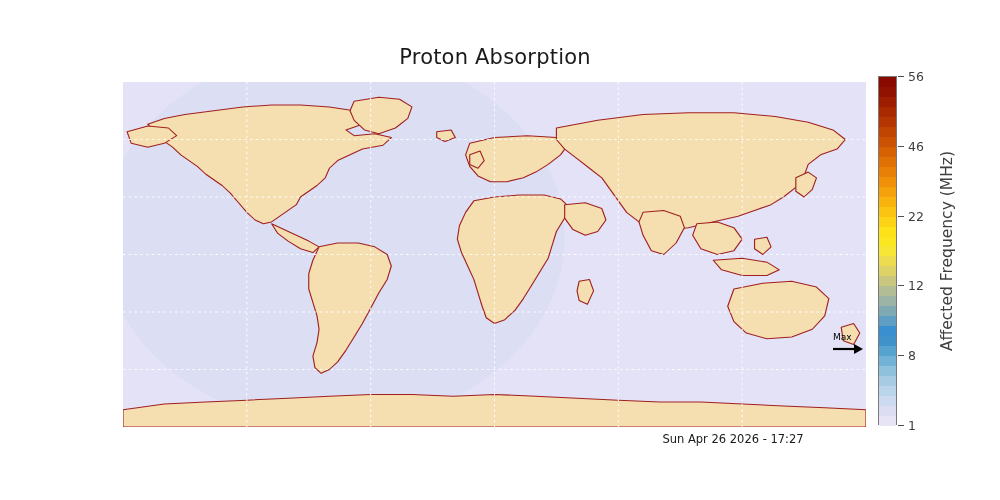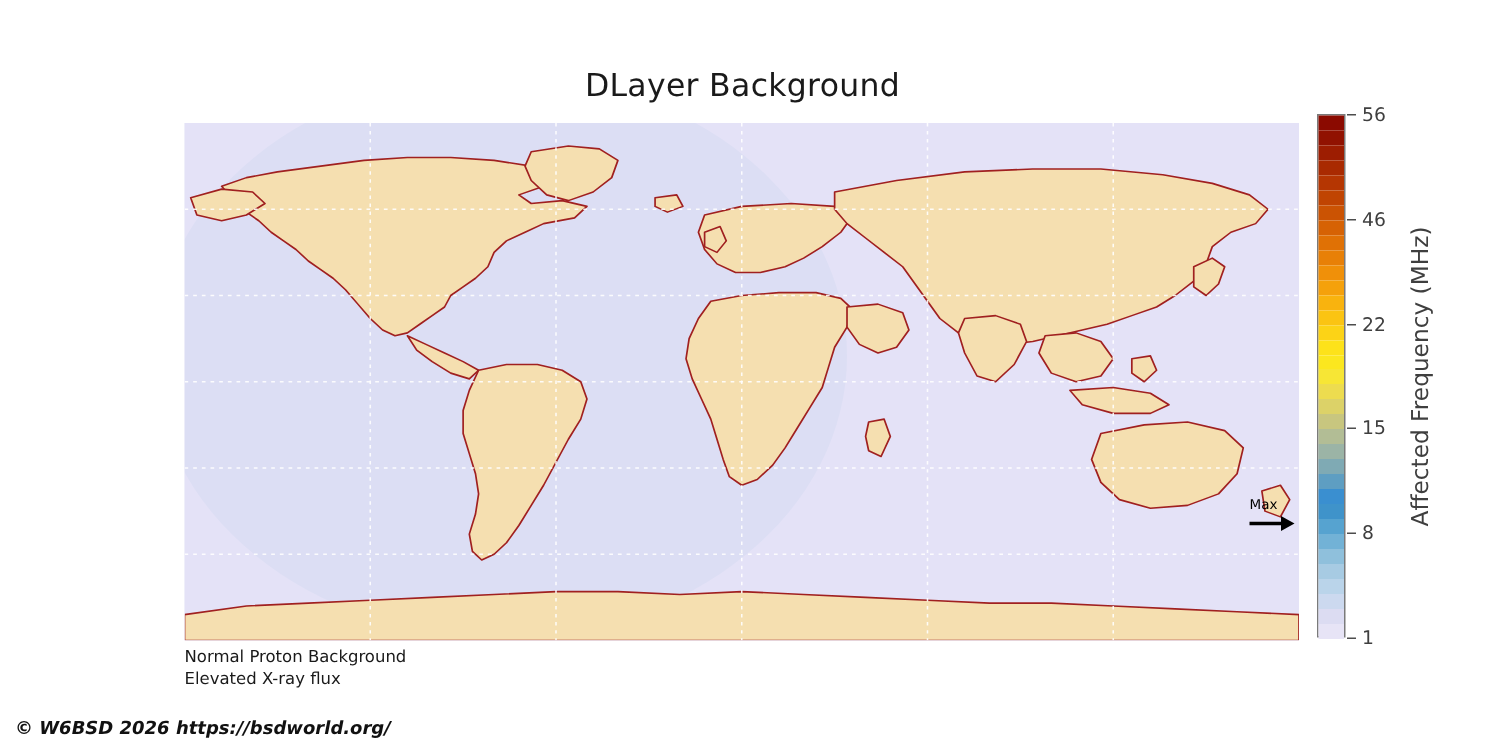--- a/index.html
+++ b/index.html
@@ -140,21 +140,21 @@
     font-weight: bold;
     color: #111111;
     font-family: "DejaVu Sans", sans-serif;
   }
 </style>
 </head>
 <body>
 
 <div id="page">
 
-  <div id="chart-title">DLayer Background</div>
+  <div id="chart-title">Proton Absorption</div>
 
   <div id="map-frame" style="background: rgb(228, 226, 247);">
     <svg id="map-svg" width="743" height="345" viewBox="0 0 360 180" preserveAspectRatio="none">
       <defs>
         <clipPath id="mapclip">
             <rect x="0" y="0" width="360" height="180"></rect>
           </clipPath>
         <radialGradient id="dummy">
             <stop offset="0" stop-color="#fff"></stop>
           </radialGradient>
@@ -284,41 +284,37 @@
         <div class="cb-band" style="background: rgb(220, 220, 242); height: 9.97143px;"></div>
         <div class="cb-band" style="background: rgb(231, 228, 246); height: 9.97143px;"></div>
       </div>
   </div>
   <div id="cb-ticks" style="position: absolute; left: 0px; top: 0px; width: 1000px; height: 500px; pointer-events: none;">
       <div class="cb-tick" style="top: 425px; left: 898px; position: absolute;"></div>
       <div class="cb-ticklabel" style="top: 425px; left: 908px; position: absolute;">1</div>
       <div class="cb-tick" style="top: 355.2px; left: 898px; position: absolute;"></div>
       <div class="cb-ticklabel" style="top: 355.2px; left: 908px; position: absolute;">8</div>
       <div class="cb-tick" style="top: 285.4px; left: 898px; position: absolute;"></div>
-      <div class="cb-ticklabel" style="top: 285.4px; left: 908px; position: absolute;">15</div>
+      <div class="cb-ticklabel" style="top: 285.4px; left: 908px; position: absolute;">12</div>
       <div class="cb-tick" style="top: 215.6px; left: 898px; position: absolute;"></div>
       <div class="cb-ticklabel" style="top: 215.6px; left: 908px; position: absolute;">22</div>
       <div class="cb-tick" style="top: 145.8px; left: 898px; position: absolute;"></div>
       <div class="cb-ticklabel" style="top: 145.8px; left: 908px; position: absolute;">46</div>
       <div class="cb-tick" style="top: 76px; left: 898px; position: absolute;"></div>
       <div class="cb-ticklabel" style="top: 76px; left: 908px; position: absolute;">56</div>
     </div>
 
   <div id="max-marker" style="top: 333.217px;">
     <div class="max-text">Max</div>
     <svg width="32" height="24">
       <line x1="1" y1="16" x2="24" y2="16" stroke="#000" stroke-width="2.2"></line>
       <polygon points="22,11 31,16 22,21" fill="#000"></polygon>
     </svg>
   </div>
 
   <div id="cb-axis-label">
     <span>Affected Frequency (MHz)</span>
   </div>
 
-  <div id="status-block">
-    <div>Normal Proton Background</div>
-    <div>Elevated X-ray flux</div>
-  </div>
-
-  <div id="copyright">© W6BSD 2026 https://bsdworld.org/</div>
+
+  <div id="timestamp">Sun Apr 26 2026 - 17:27</div>
 
 </div>
 
 </body></html>

